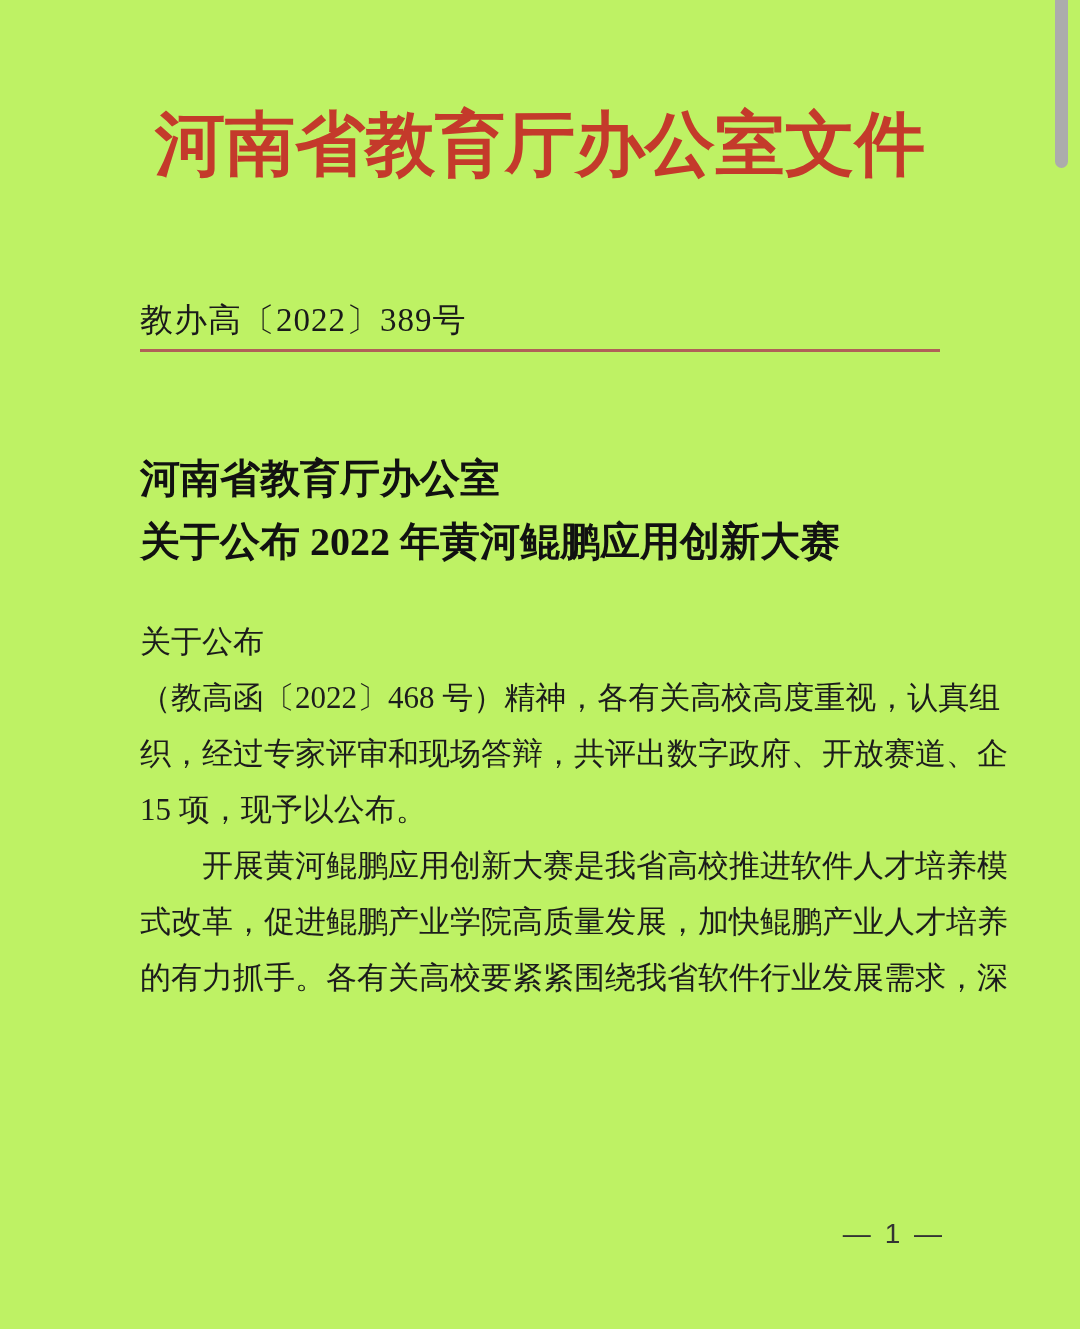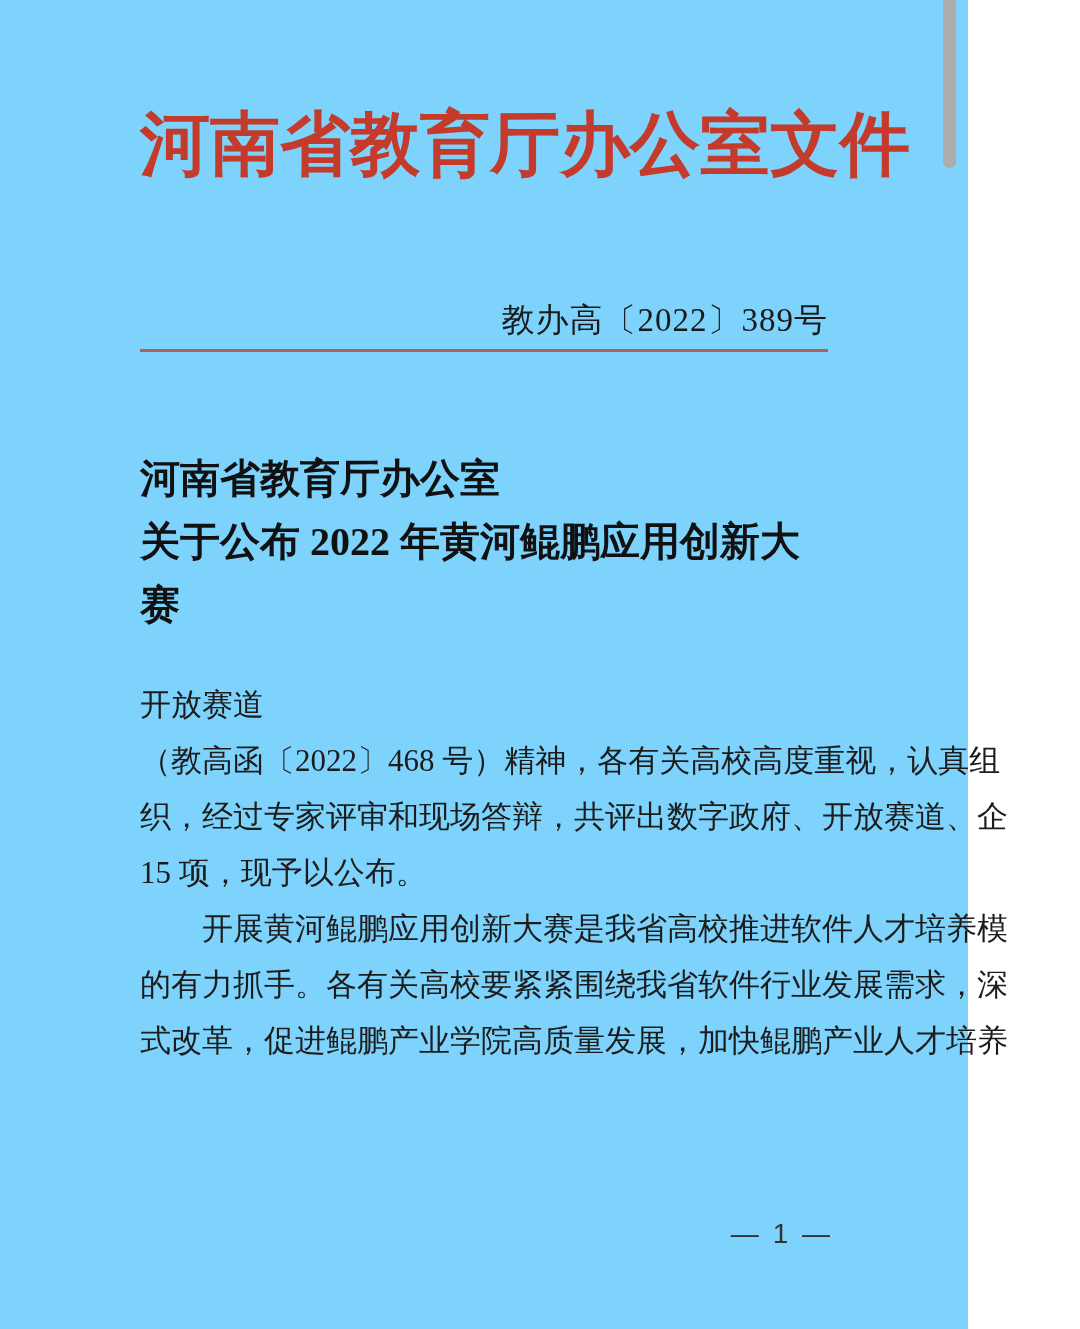--- a/index.html
+++ b/index.html
@@ -10,42 +10,42 @@
   body {
     width: 1080px;
     height: 1329px;
     overflow: hidden;
     font-family: "Liberation Serif", "DejaVu Serif", serif;
     color: #1c1c1c;
     position: relative;
   }
   .page {
     position: relative;
-    width: 968px;
+    width: 1080px;
     height: 1329px;
-    background: #7dd3fc;
+    background: #bef264;
   }
   .content {
     padding: 0 140px;
   }
   
   .banner {
     padding-top: 106px;
     text-align: center;
     font-size: 70px;
     line-height: 1.1;
     font-weight: 700;
     color: #c43a2b;
     letter-spacing: 0px;
     white-space: nowrap;
   }
   
   .doc-number {
     margin-top: 118px;
-    text-align: right;
+    text-align: left;
     font-size: 33px;
     line-height: 1.2;
     color: #1a1a1a;
     letter-spacing: 1px;
   }
   
   .red-rule {
     margin-top: 8px;
     height: 3px;
     background: #b06058;
@@ -107,27 +107,27 @@
     <div class="doc-number">教办高〔2022〕389号</div>
 
     <div class="red-rule"></div>
 
     <div class="doc-title">
       <div class="title-line">河南省教育厅办公室</div>
       <div class="title-line">关于公布 2022 年黄河鲲鹏应用创新大赛</div>
     </div>
 
     <div class="body-text">
-      <div class="body-line">开放赛道</div>
+      <div class="body-line">关于公布</div>
       <div class="body-line">（教高函〔2022〕468 号）精神，各有关高校高度重视，认真组</div>
       <div class="body-line">织，经过专家评审和现场答辩，共评出数字政府、开放赛道、企</div>
       <div class="body-line">15 项，现予以公布。</div>
       <div class="body-line indent">开展黄河鲲鹏应用创新大赛是我省高校推进软件人才培养模</div>
+      <div class="body-line">式改革，促进鲲鹏产业学院高质量发展，加快鲲鹏产业人才培养</div>
       <div class="body-line">的有力抓手。各有关高校要紧紧围绕我省软件行业发展需求，深</div>
-      <div class="body-line">式改革，促进鲲鹏产业学院高质量发展，加快鲲鹏产业人才培养</div>
     </div>
 
   </div>
 
   <div class="page-number">— 1 —</div>
 
   <div class="scrollbar-thumb"></div>
 
 </div>
 

